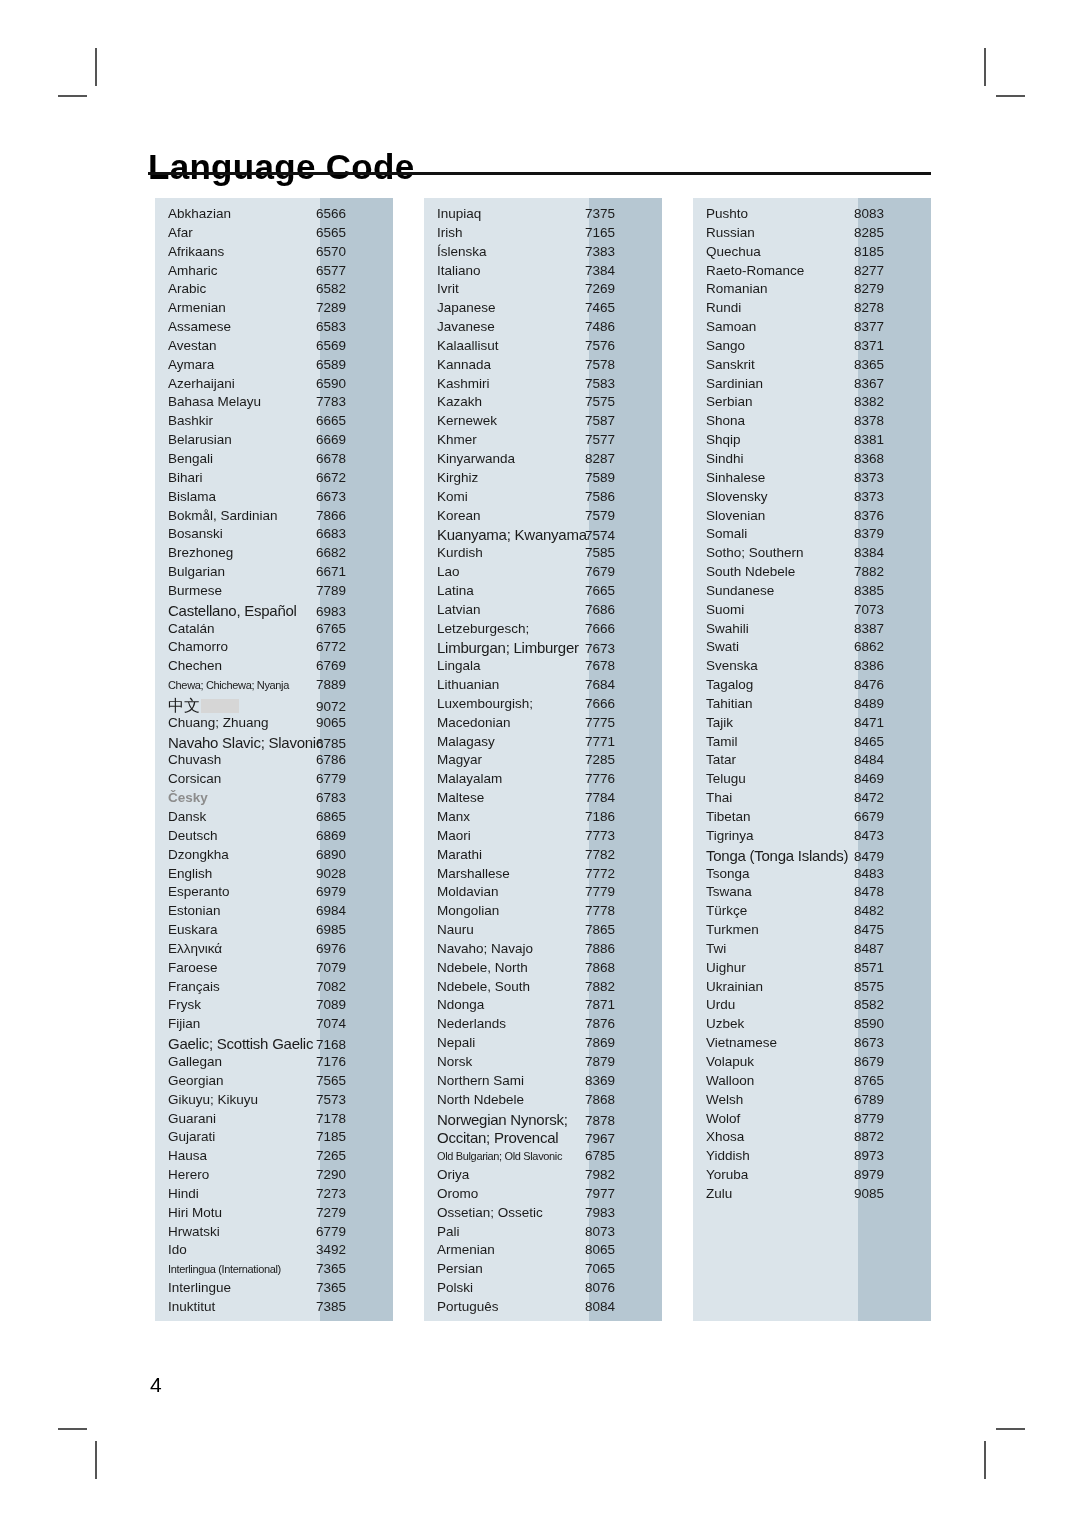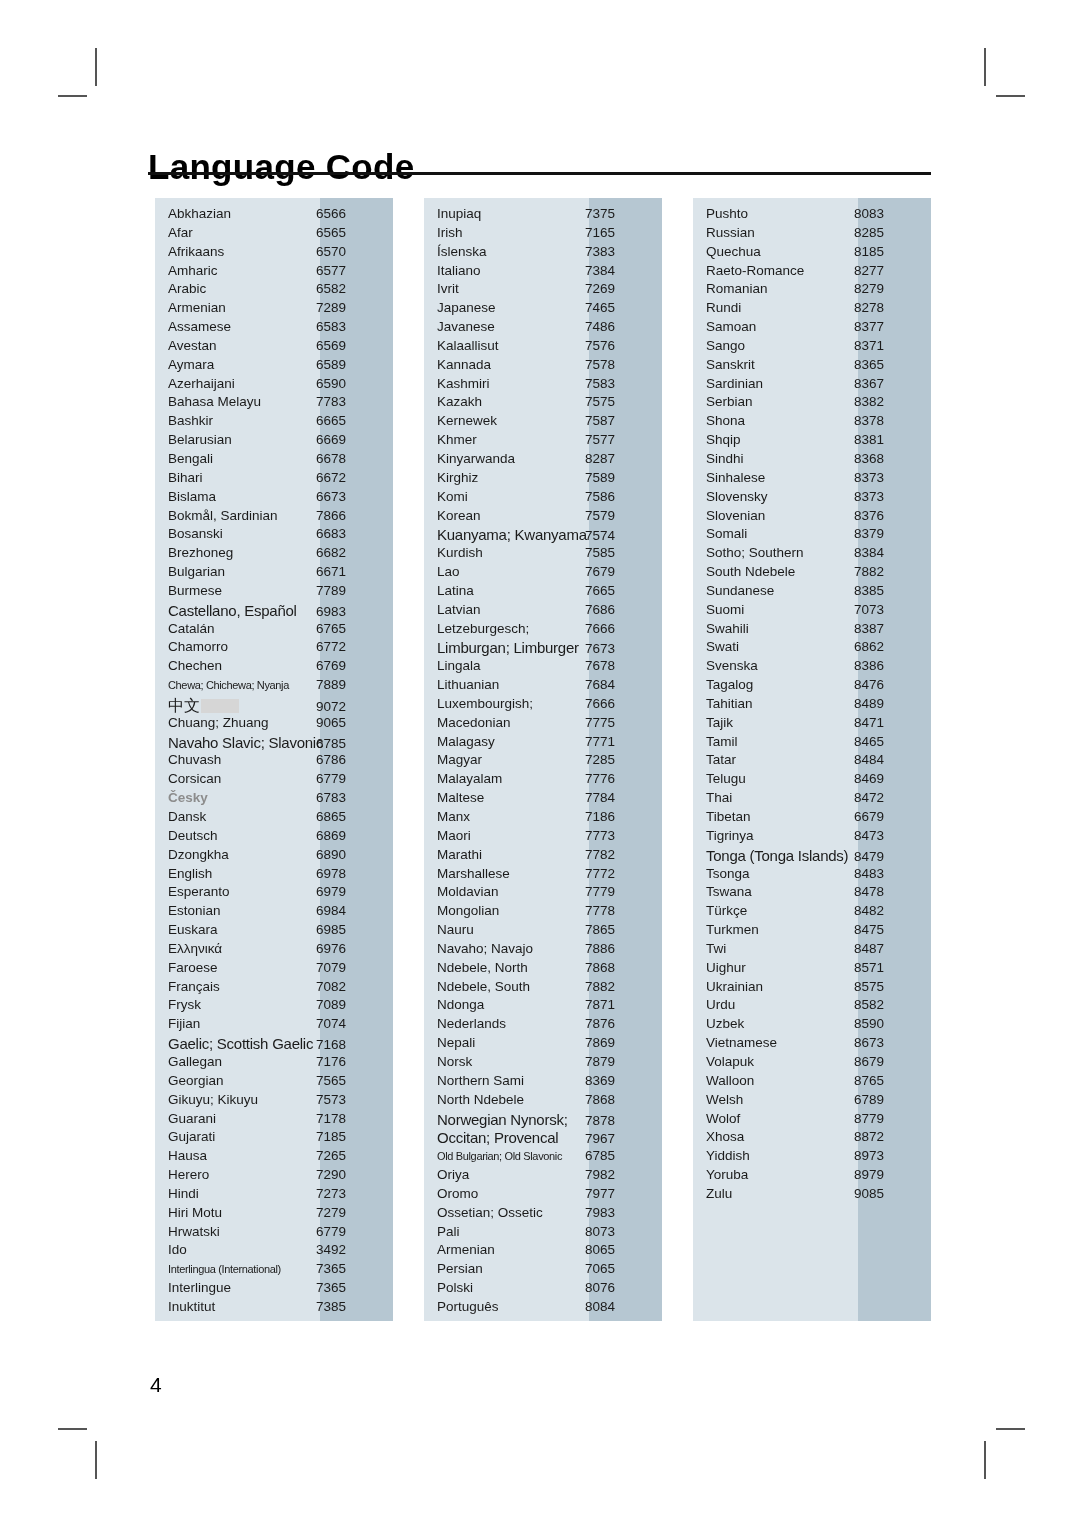--- a/index.html
+++ b/index.html
@@ -296,21 +296,21 @@
       <div class="lang-row">
         <div class="lang-name">Deutsch</div>
         <div class="lang-code">6869</div>
       </div>
       <div class="lang-row">
         <div class="lang-name">Dzongkha</div>
         <div class="lang-code">6890</div>
       </div>
       <div class="lang-row">
         <div class="lang-name">English</div>
-        <div class="lang-code">6978</div>
+        <div class="lang-code">9028</div>
       </div>
       <div class="lang-row">
         <div class="lang-name">Esperanto</div>
         <div class="lang-code">6979</div>
       </div>
       <div class="lang-row">
         <div class="lang-name">Estonian</div>
         <div class="lang-code">6984</div>
       </div>
       <div class="lang-row">

